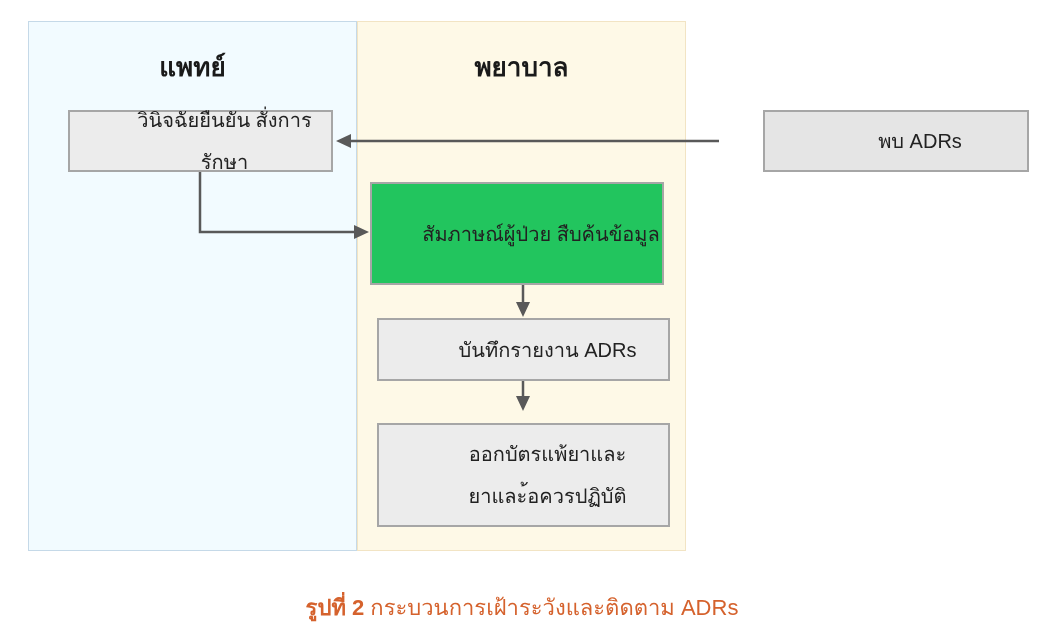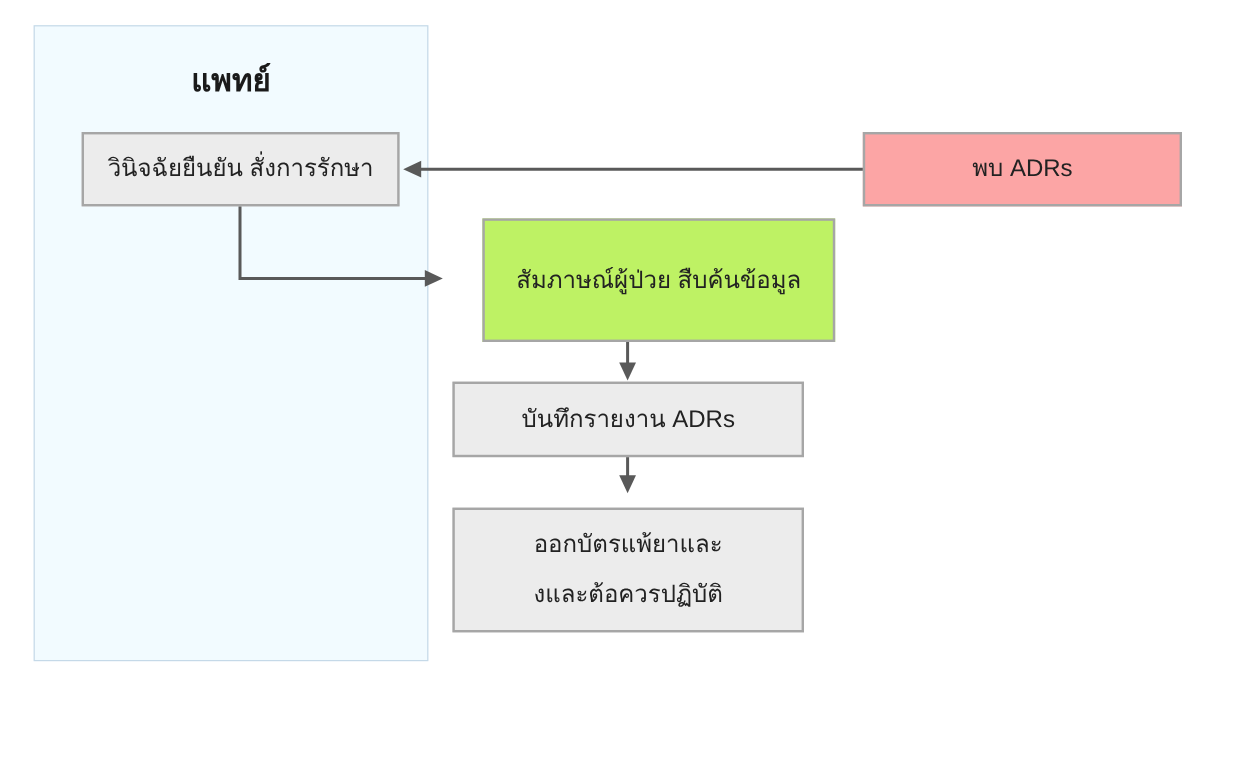--- a/index.html
+++ b/index.html
@@ -42,20 +42,21 @@
     border: 2px solid #a6a6a6;
     background: #ececec;
     display: flex;
     flex-direction: column;
     align-items: center;
     justify-content: center;
     text-align: center;
     font-size: 20px;
     color: #222222;
     line-height: 42px;
+    padding-left: 48px;
   }
   .node .line { display: block; }
   #node-diagnose { left: 68px;  top: 110px; width: 265px; height: 62px; }
   #node-found    { left: 719px; top: 110px; width: 266px; height: 62px; }
   #node-interview{ left: 370px; top: 182px; width: 294px; height: 103px; }
   #node-record   { left: 377px; top: 318px; width: 293px; height: 63px; }
   #node-card     { left: 377px; top: 411px; width: 293px; height: 104px; }
   .arrows {
     position: absolute;
     left: 0;
@@ -76,41 +77,44 @@
 </style>
 </head>
 <body>
 
 <div class="page">
 
   <div class="lanes">
     <div class="lane" style="background-color: rgb(242, 251, 255); border-color: rgb(197, 217, 232);">
       <div class="lane-header">แพทย์</div>
     </div>
+    <div class="lane" style="background-color: rgb(254, 249, 231); border-color: rgb(242, 228, 196);">
+      <div class="lane-header">พยาบาล</div>
+    </div>
   </div>
 
   <div class="node" id="node-diagnose" style="background-color: rgb(236, 236, 236); border-color: rgb(166, 166, 166);">
     <span class="line">วินิจฉัยยืนยัน สั่งการรักษา</span>
   </div>
 
-  <div class="node" id="node-found" style="background-color: #fca5a5; border-color: rgb(166, 166, 166);">
+  <div class="node" id="node-found" style="background-color: #e5e5e5; border-color: rgb(166, 166, 166); margin-left: 44px;">
     <span class="line">พบ ADRs</span>
   </div>
 
-  <div class="node" id="node-interview" style="background-color: #bef264; border-color: rgb(166, 166, 166); margin-left: 32px;">
+  <div class="node" id="node-interview" style="background-color: #22c55e; border-color: rgb(166, 166, 166);">
     <span class="line">สัมภาษณ์ผู้ป่วย สืบค้นข้อมูล</span>
   </div>
 
   <div class="node" id="node-record" style="background-color: rgb(236, 236, 236); border-color: rgb(166, 166, 166); text-align: right;">
     <span class="line">บันทึกรายงาน ADRs</span>
   </div>
 
   <div class="node" id="node-card" style="background-color: rgb(236, 236, 236); border-color: rgb(166, 166, 166); margin-top: 12px;">
     <span class="line">ออกบัตรแพ้ยาและ</span>
-    <span class="line">งและต้อควรปฏิบัติ</span>
+    <span class="line">ยาและ้อควรปฏิบัติ</span>
   </div>
 
   <svg class="arrows" width="1044" height="641" viewBox="0 0 1044 641" style="color: rgb(89, 89, 89);">
 
     <g>
       <line x1="719" y1="141" x2="348" y2="141" stroke="currentColor" stroke-width="2.5"></line>
       <polygon points="336,141 351,134 351,148" fill="currentColor"></polygon>
     </g>
 
     <g>
@@ -122,14 +126,17 @@
       <line x1="523" y1="285" x2="523" y2="305" stroke="currentColor" stroke-width="2.5"></line>
       <polygon points="523,317 516,302 530,302" fill="currentColor"></polygon>
     </g>
 
     <g>
       <line x1="523" y1="381" x2="523" y2="399" stroke="currentColor" stroke-width="2.5"></line>
       <polygon points="523,411 516,396 530,396" fill="currentColor"></polygon>
     </g>
   </svg>
 
+  <div class="caption" style="color: rgb(213, 98, 45);">
+    <span class="prefix">รูปที่ 2</span><span> กระบวนการเฝ้าระวังและติดตาม ADRs</span>
+  </div>
 
 </div>
 
 </body></html>

